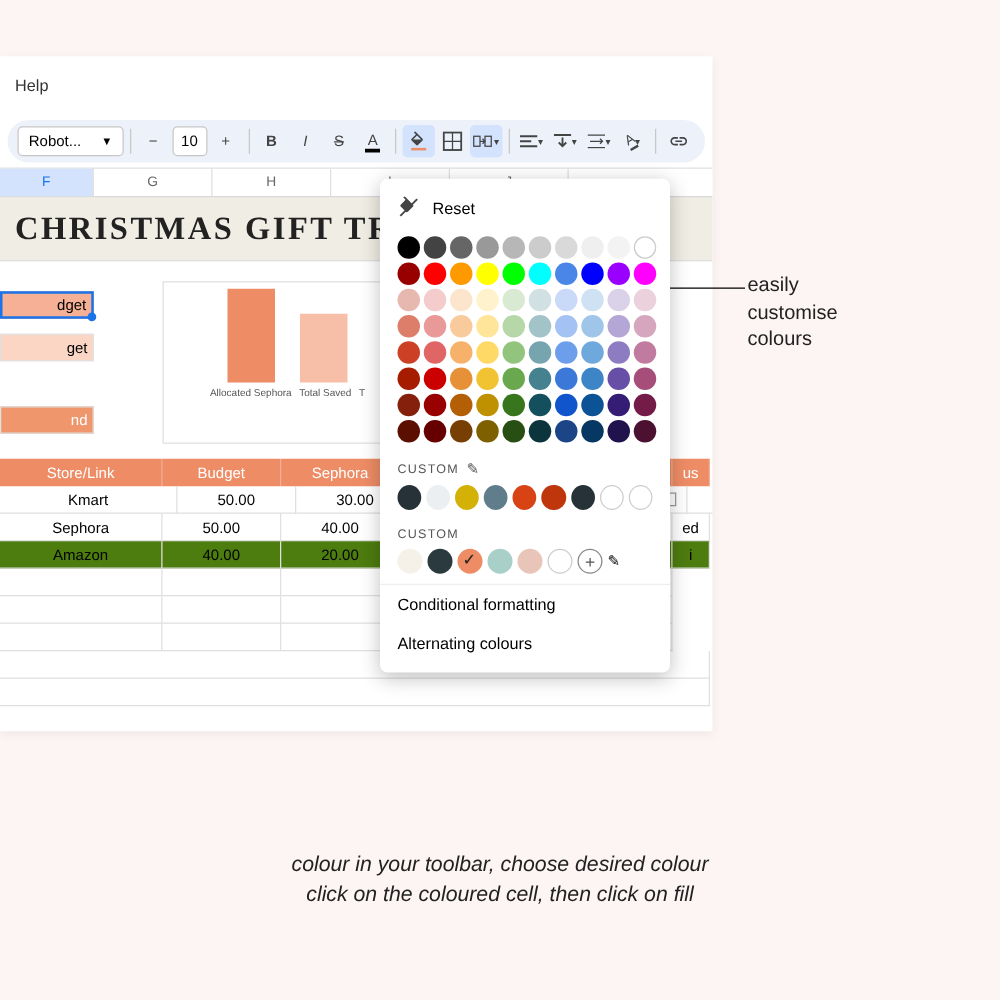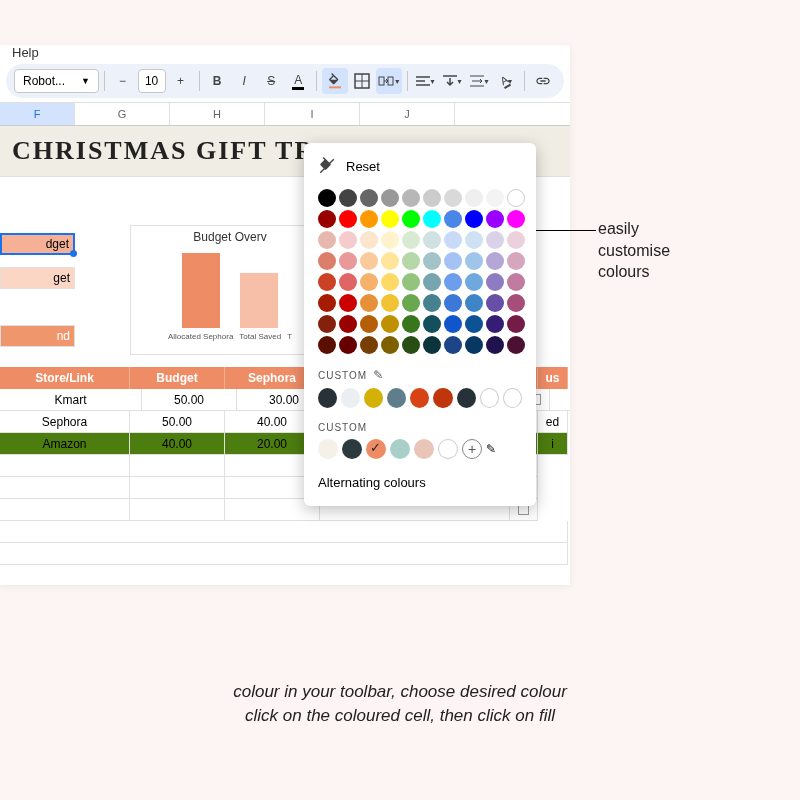--- a/index.html
+++ b/index.html
@@ -1,18 +1,18 @@
 <!DOCTYPE html>
 <html><head>
 <meta charset="utf-8">
 <style>
 *{box-sizing:border-box;margin:0;padding:0}
 body{font-family:Arial,sans-serif;background:#fcf5f3;width:800px;height:800px;position:relative;overflow:hidden}
 .shot{position:absolute;left:0;top:45px;width:570px;height:540px;background:#fff;overflow:hidden;box-shadow:0 2px 8px rgba(0,0,0,.06)}
-.menu{font-size:13px;padding:0 12px;color:#333}
+.menu{font-size:13px;padding:16px 12px;color:#333}
 .toolbar{display:flex;align-items:center;gap:1px;padding:4px 8px;background:#edf2fa;border-radius:20px;margin:4px 6px}
 .tb{display:flex;align-items:center;justify-content:center;height:26px;min-width:26px;border-radius:4px;font-size:12px;color:#444;cursor:pointer}
 .tb.active{background:#d3e3fd}
 .sep{width:1px;height:20px;background:#c7c7c7;margin:0 4px}
 .fontbox{display:flex;align-items:center;border:1px solid #c7c7c7;border-radius:4px;height:24px;background:#fff}
 .fontbox span{padding:0 8px;font-size:12px}
 .sizebox{display:flex;align-items:center;gap:2px}
 .sizebox .num{width:28px;height:24px;border:1px solid #c7c7c7;border-radius:4px;display:flex;align-items:center;justify-content:center;font-size:12px;background:#fff}
 
 .colhead{display:flex;border-top:1px solid #e0e0e0;border-bottom:1px solid #ccc;background:#fff;height:24px;font-size:11px;color:#666}
@@ -25,21 +25,21 @@
 .label2{position:absolute;left:0;top:222px;width:75px;height:22px;background:#fbd6c4;border:1px solid #e0e0e0;font-size:12px;display:flex;align-items:center;justify-content:flex-end;padding-right:4px}
 .label3{position:absolute;left:0;top:280px;width:75px;height:22px;background:#f0966c;border:1px solid #e0e0e0;font-size:12px;display:flex;align-items:center;justify-content:flex-end;padding-right:4px;color:#fff}
 
 .chart{position:absolute;left:130px;top:180px;width:200px;height:130px;border:1px solid #e0e0e0;background:#fff}
 .chart .ct{text-align:center;font-size:12px;padding:4px;color:#333}
 .bars{display:flex;align-items:flex-end;justify-content:center;gap:20px;height:80px;padding:0 10px}
 .bar1{width:38px;height:75px;background:#ee8c66}
 .bar2{width:38px;height:55px;background:#f7bfa8}
 .blab{display:flex;justify-content:center;gap:6px;font-size:8px;color:#555;padding-top:4px}
 
-.hdr{position:absolute;left:0;top:322px;display:flex;height:22px;background:#ee8c66;color:#fff;font-size:12px;font-weight:700}
+.hdr{position:absolute;left:0;top:322px;display:flex;height:22px;background:#ee8c66;color:#fff;font-size:12px;font-weight:400}
 .hdr div{display:flex;align-items:center;justify-content:center;border-right:1px solid rgba(255,255,255,.3)}
 .datarow{position:absolute;left:0;display:flex;height:22px;font-size:12px}
 .datarow div{display:flex;align-items:center;justify-content:center;border-right:1px solid #e0e0e0;border-bottom:1px solid #e0e0e0}
 .amazon{background:#4d7c0f}
 .cb{width:11px;height:11px;border:1px solid #999;background:#fff}
 
 .popup{position:absolute;left:304px;top:98px;width:232px;background:#fff;border-radius:6px;box-shadow:0 4px 16px rgba(0,0,0,.25);padding:8px 0;z-index:10}
 .popup .reset{display:flex;align-items:center;gap:10px;padding:6px 14px;font-size:13px;cursor:pointer}
 .swatches{display:grid;grid-template-columns:repeat(10,18px);gap:3px;padding:8px 14px}
 .sw{width:18px;height:18px;border-radius:50%;cursor:pointer}
@@ -159,21 +159,20 @@
     <div style="width:95px">J</div>
   </div>
 
   <div class="title">CHRISTMAS GIFT TR</div>
 
   <div class="budgetcell">dget</div>
   <div class="label2">get</div>
   <div class="label3">nd</div>
 
   <div class="chart">
-    <div class="ct">Budget Overv</div>
     <div class="bars">
       <div class="bar1"></div>
       <div class="bar2"></div>
     </div>
     <div class="blab">
         <span>Allocated Sephora</span>
         <span>Total Saved</span>
         <span>T</span>
       </div>
   </div>
@@ -358,20 +357,21 @@
     <div class="custrow" id="cust2">
         <div class="csw" style="background: rgb(245, 240, 232);"></div>
         <div class="csw" style="background: rgb(43, 58, 62);"></div>
         <div class="csw check" style="background: rgb(238, 140, 102);"></div>
         <div class="csw" style="background: rgb(169, 208, 200);"></div>
         <div class="csw" style="background: rgb(232, 197, 184);"></div>
         <div class="csw hollow"></div>
         <div class="addbtn">+</div>
         <span class="pen">✎</span>
       </div>
+    <div class="mrow">Conditional formatting</div>
     <div class="mrow" style="border-top:none">Alternating colours</div>
   </div>
 </div>
 
 <div class="arrow"></div>
 <div class="annot">
   <div>easily</div>
     <div>customise</div>
     <div>colours</div>
 </div>

